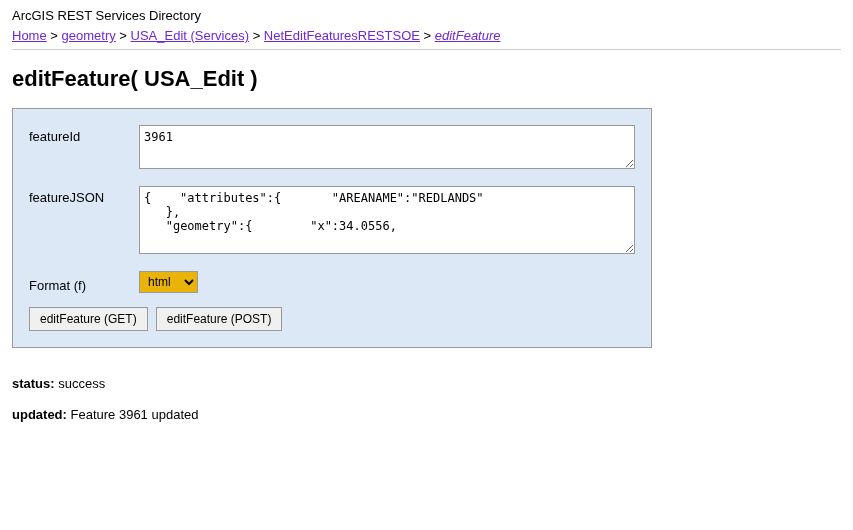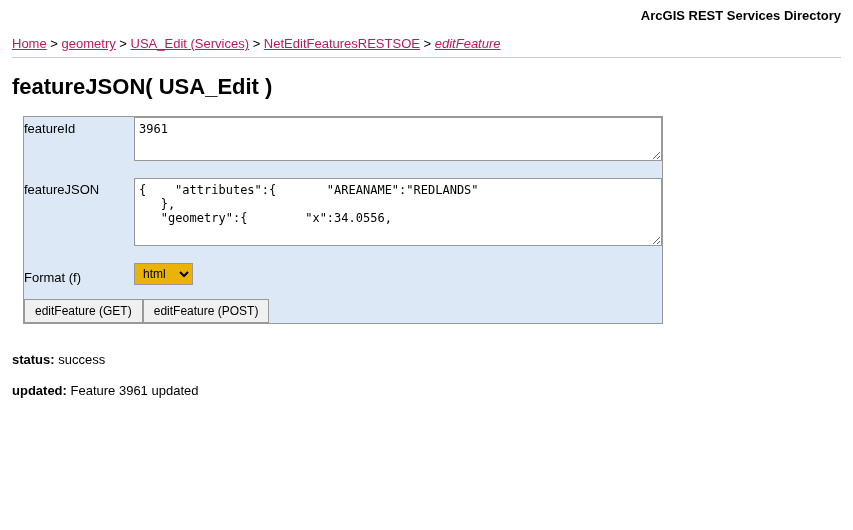--- a/index.html
+++ b/index.html
@@ -4,50 +4,49 @@
   <style>
     * { margin: 0; padding: 0; box-sizing: border-box; }
     body {
       font-family: Arial, sans-serif;
       font-size: 13px;
       background: #fff;
       color: #000;
       padding: 8px 12px;
     }
     .app-title {
-      font-weight: bold;
+      font-weight: normal;
       font-size: 13px;
-      margin-bottom: 13px;
-      text-align: right;
+      margin-bottom: 5px;
     }
     .breadcrumb {
       font-size: 13px;
       margin-bottom: 16px;
       border-bottom: 1px solid #ccc;
       padding-bottom: 6px;
     }
     .breadcrumb a {
-      color: #be185d;
+      color: #6d28d9;
       text-decoration: underline;
     }
     .breadcrumb a.italic {
       font-style: italic;
     }
     .page-heading {
       font-size: 22px;
       font-weight: bold;
       margin-bottom: 16px;
       margin-top: 8px;
     }
     .form-box {
       border: 1px solid #999;
       background: #dce8f5;
+      padding: 16px;
       max-width: 640px;
       margin-bottom: 24px;
-      margin-left: 11px;
     }
     .form-row {
       display: flex;
       align-items: flex-start;
       margin-bottom: 14px;
     }
     .form-label {
       font-size: 13px;
       font-weight: normal;
       min-width: 110px;
@@ -81,20 +80,21 @@
       font-size: 13px;
     }
     select {
       font-size: 12px;
       padding: 2px 4px;
       border: 1px solid #999;
       background: #eab308;
     }
     .button-row {
       display: flex;
+      gap: 8px;
       margin-top: 4px;
     }
     .btn {
       background: #f0f0f0;
       border: 1px solid #999;
       padding: 4px 10px;
       font-size: 12px;
       cursor: pointer;
     }
     .status-section {
@@ -119,21 +119,21 @@
   &gt;
   <a href="#">geometry</a>
   &gt;
   <a href="#">USA_Edit (Services)</a>
   &gt;
   <a href="#">NetEditFeaturesRESTSOE</a>
   &gt;
   <a href="#" class="italic">editFeature</a>
 </div>
 
-<div class="page-heading">featureJSON( USA_Edit )</div>
+<div class="page-heading">editFeature( USA_Edit )</div>
 
 <div class="form-box">
 
   <div class="form-row">
     <div class="form-label">featureId</div>
     <div class="form-field">
       <textarea class="feature-id-textarea" style="">3961</textarea>
     </div>
   </div>
 

